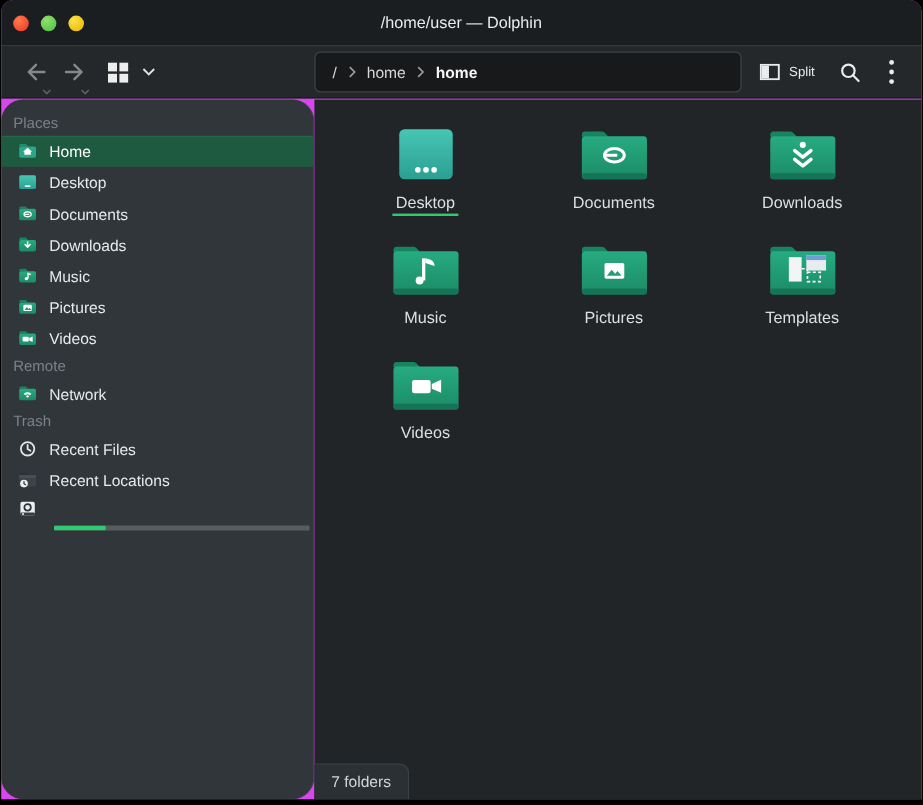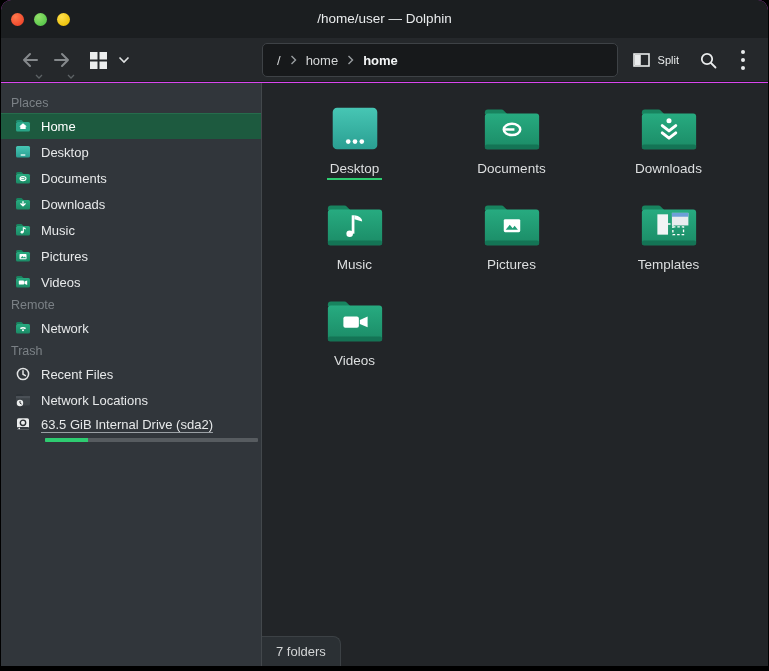--- a/index.html
+++ b/index.html
@@ -29,21 +29,21 @@
   .crumb-bar b { color:#f4f6f7; }
   .crumb { cursor:default; }
   .split-btn { position:absolute; right:83px; top:0; height:44px; display:flex; align-items:center; gap:8px;
     color:#e9ebec; font-size:11px; padding:0 6px;justify-content:flex-end; }
   .search-btn { right:44px; width:32px; }
   .menu-btn { right:10px; width:30px; }
 
   
   .content { position:absolute; top:83px; left:0; right:0; bottom:0; display:flex; }
   .sidebar { width:261px; background:#31363b; border-right:1px solid #43484c; padding-top:6px;
-    overflow:hidden; flex:none; }
+    overflow:hidden; flex:none;border-radius:18px; }
   .section-header { color:#7b8186; font-size:12.5px; padding:0 0 0 10px; height:20px; line-height:20px;
     margin-top:0; }
   .section-header.first { margin-top:4px; }
   .srow { height:26px; display:flex; align-items:center; padding-left:13px; gap:9px;
     color:#e7e9ea; font-size:13px; cursor:default; }
   .srow.selected { background:#1d5a3f; box-shadow:inset 0 1px 0 #266c4c; color:#fff; }
   .srow svg { flex:none; }
   .drive-block { padding-left:13px; }
   .drive-row { height:22px; display:flex; align-items:center; gap:9px; color:#e7e9ea; font-size:13px; }
   .drive-label { text-decoration:underline; text-decoration-color:#9aa0a4; text-underline-offset:3px; }
@@ -250,33 +250,32 @@
       </div>
 
       <div class="srow">
         <svg width="18" height="18" viewBox="0 0 18 18">
           <path d="M2 4.5q0-1.5 1.5-1.5h4l2 2H2z" fill="#2c3237"></path>
           <rect x="2" y="5" width="14" height="9.5" rx="1.5" fill="#3d4348"></rect>
           <rect x="2" y="5" width="14" height="2.2" fill="#4a5056"></rect>
           <circle cx="6" cy="12" r="3.2" fill="#eceeee"></circle>
           <path d="M6 10.3v1.8l1.3.8" stroke="#2c3034" stroke-width="1" fill="none" stroke-linecap="round"></path>
         </svg>
-        <span>Network Locations</span>
+        <span>Recent Locations</span>
       </div>
 
 
       <div class="drive-block">
         <div class="drive-row">
           <svg width="18" height="18" viewBox="0 0 18 18">
             <rect x="3" y="3.2" width="12" height="11.6" rx="1.6" fill="#eceeee"></rect>
             <circle cx="9" cy="7.8" r="2.7" fill="none" stroke="#2c3034" stroke-width="1.4"></circle>
             <rect x="3" y="12" width="12" height="2.8" rx="1" fill="#363b40"></rect>
             <circle cx="5.2" cy="13.4" r="0.8" fill="#fff"></circle>
           </svg>
-          <span class="drive-label">63.5 GiB Internal Drive (sda2)</span>
         </div>
         <div class="drive-bar">
           <div class="drive-fill" style="width: 20%;"></div>
         </div>
       </div>
     </aside>
 
     <main class="view">
       <div class="fgrid">
 

